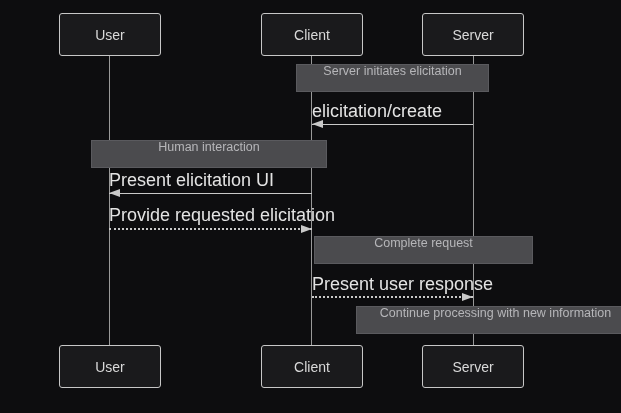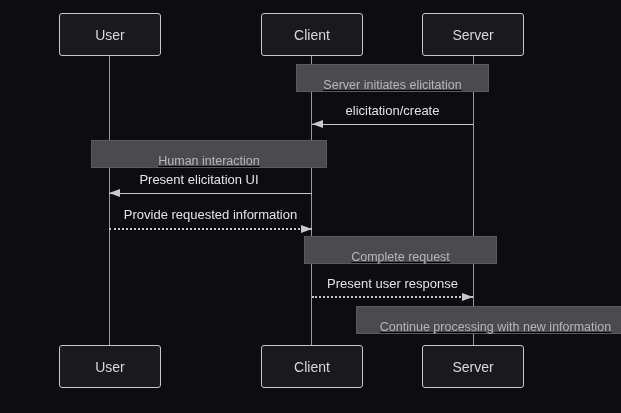--- a/index.html
+++ b/index.html
@@ -35,29 +35,29 @@
     box-sizing:border-box;
   }
   .actor span{
     color:var(--actor-text);font-size:14px;line-height:1;white-space:nowrap;
   }
   .note{
     position:absolute;height:28px;
     background:var(--note-fill);
     border:1px solid var(--note-border);
     box-sizing:border-box;
-    display:flex;align-items:flex-end;justify-content:center;text-decoration:underline;
+    display:flex;align-items:flex-start;justify-content:center;
   }
   .note span{
     color:var(--note-text);font-size:12.5px;line-height:1;white-space:nowrap;
   }
   .msg-label{
     position:absolute;height:16px;
-    color:var(--message-text);font-size:13px;line-height:16px;
-    text-align:center;white-space:nowrap;
+    color:var(--message-text);font-size:18px;line-height:16px;
+    text-align:left;white-space:nowrap;
   }
   .msg-line{position:absolute;height:0;}
   .msg-line.solid{border-top:1px solid var(--arrow);}
   .msg-line.dotted{border-top:2px dotted var(--arrow);}
   .arrowhead{position:absolute;width:0;height:0;}
   .arrowhead.left{
     border-top:4px solid transparent;
     border-bottom:4px solid transparent;
     border-right:11px solid var(--arrow);
   }
@@ -95,25 +95,25 @@
   <div class="arrowhead left" style="left:312px;top:120px"></div>
 
   <div class="note" style="left:91px;top:140px;width:236px">
     <span>Human interaction</span>
   </div>
 
   <div class="msg-label" style="left:109px;top:172px;width:180px">Present elicitation UI</div>
   <div class="msg-line solid" style="left:109px;top:193px;width:203px"></div>
   <div class="arrowhead left" style="left:109px;top:189px"></div>
 
-  <div class="msg-label" style="left:109px;top:207px;width:203px">Provide requested information</div>
+  <div class="msg-label" style="left:109px;top:207px;width:203px">Provide requested elicitation</div>
   <div class="msg-line dotted" style="left:109px;top:228px;width:203px"></div>
   <div class="arrowhead right" style="left:301px;top:225px"></div>
 
-  <div class="note" style="left:304px;top:236px;width:193px">
+  <div class="note" style="left:314px;top:236px;width:219px">
     <span>Complete request</span>
   </div>
 
   <div class="msg-label" style="left:312px;top:276px;width:161px">Present user response</div>
   <div class="msg-line dotted" style="left:312px;top:296px;width:161px"></div>
   <div class="arrowhead right" style="left:462px;top:293px"></div>
 
   <div class="note" style="left:356px;top:306px;width:279px">
     <span>Continue processing with new information</span>
   </div>

